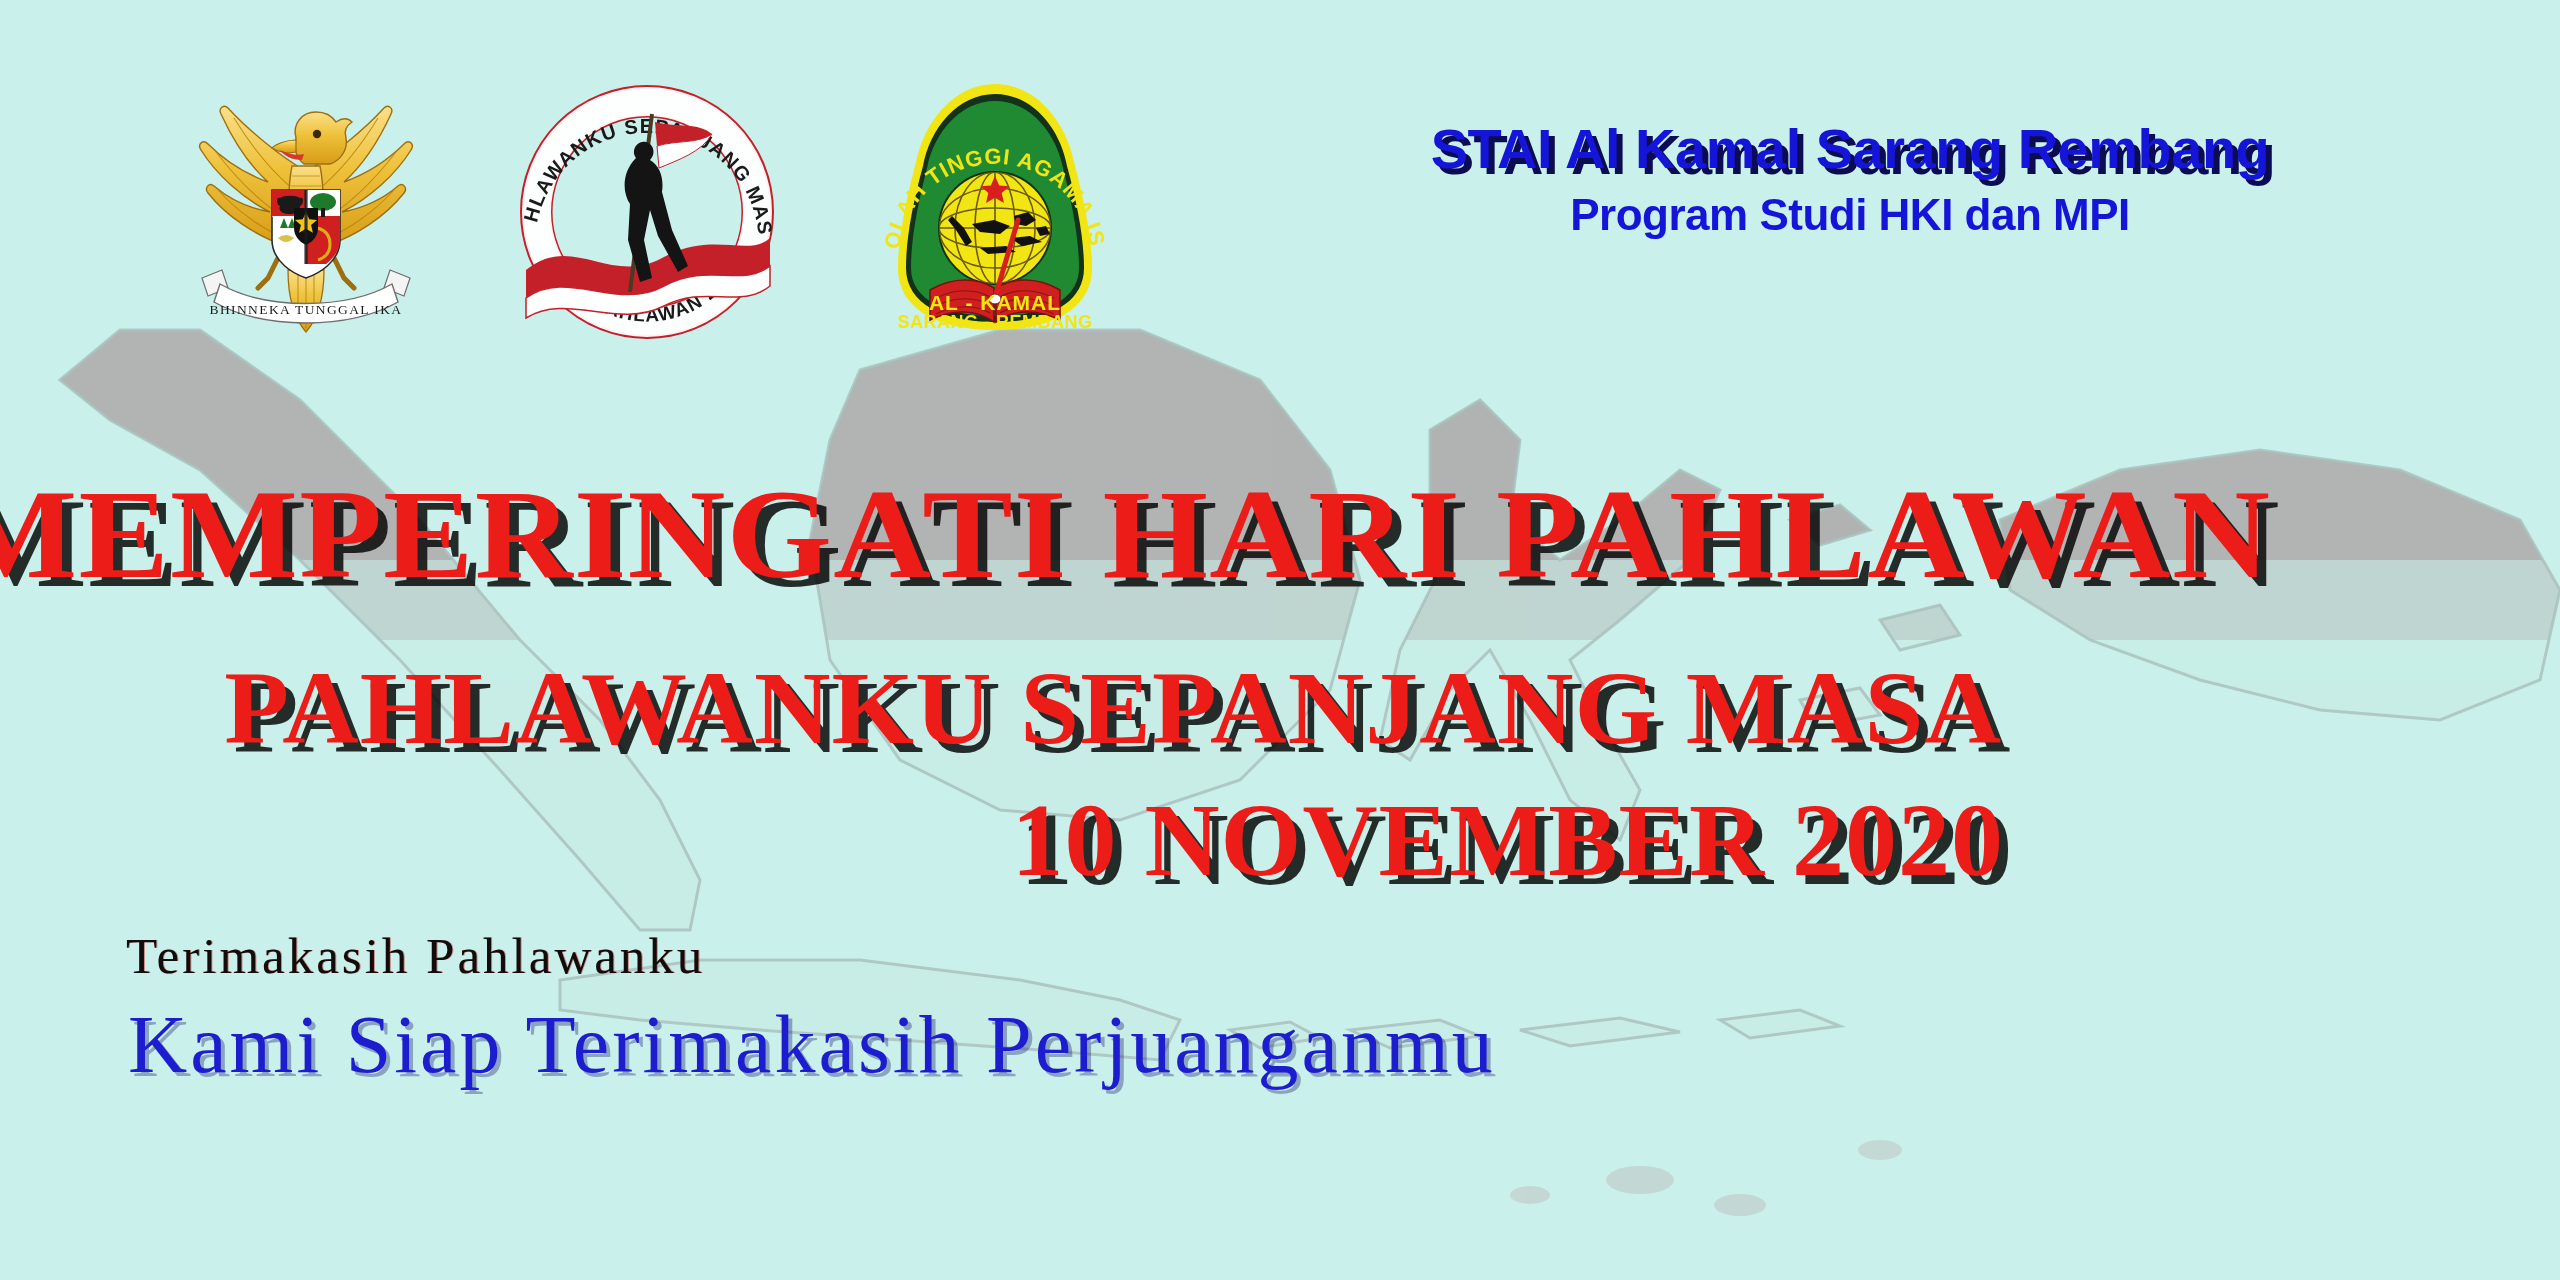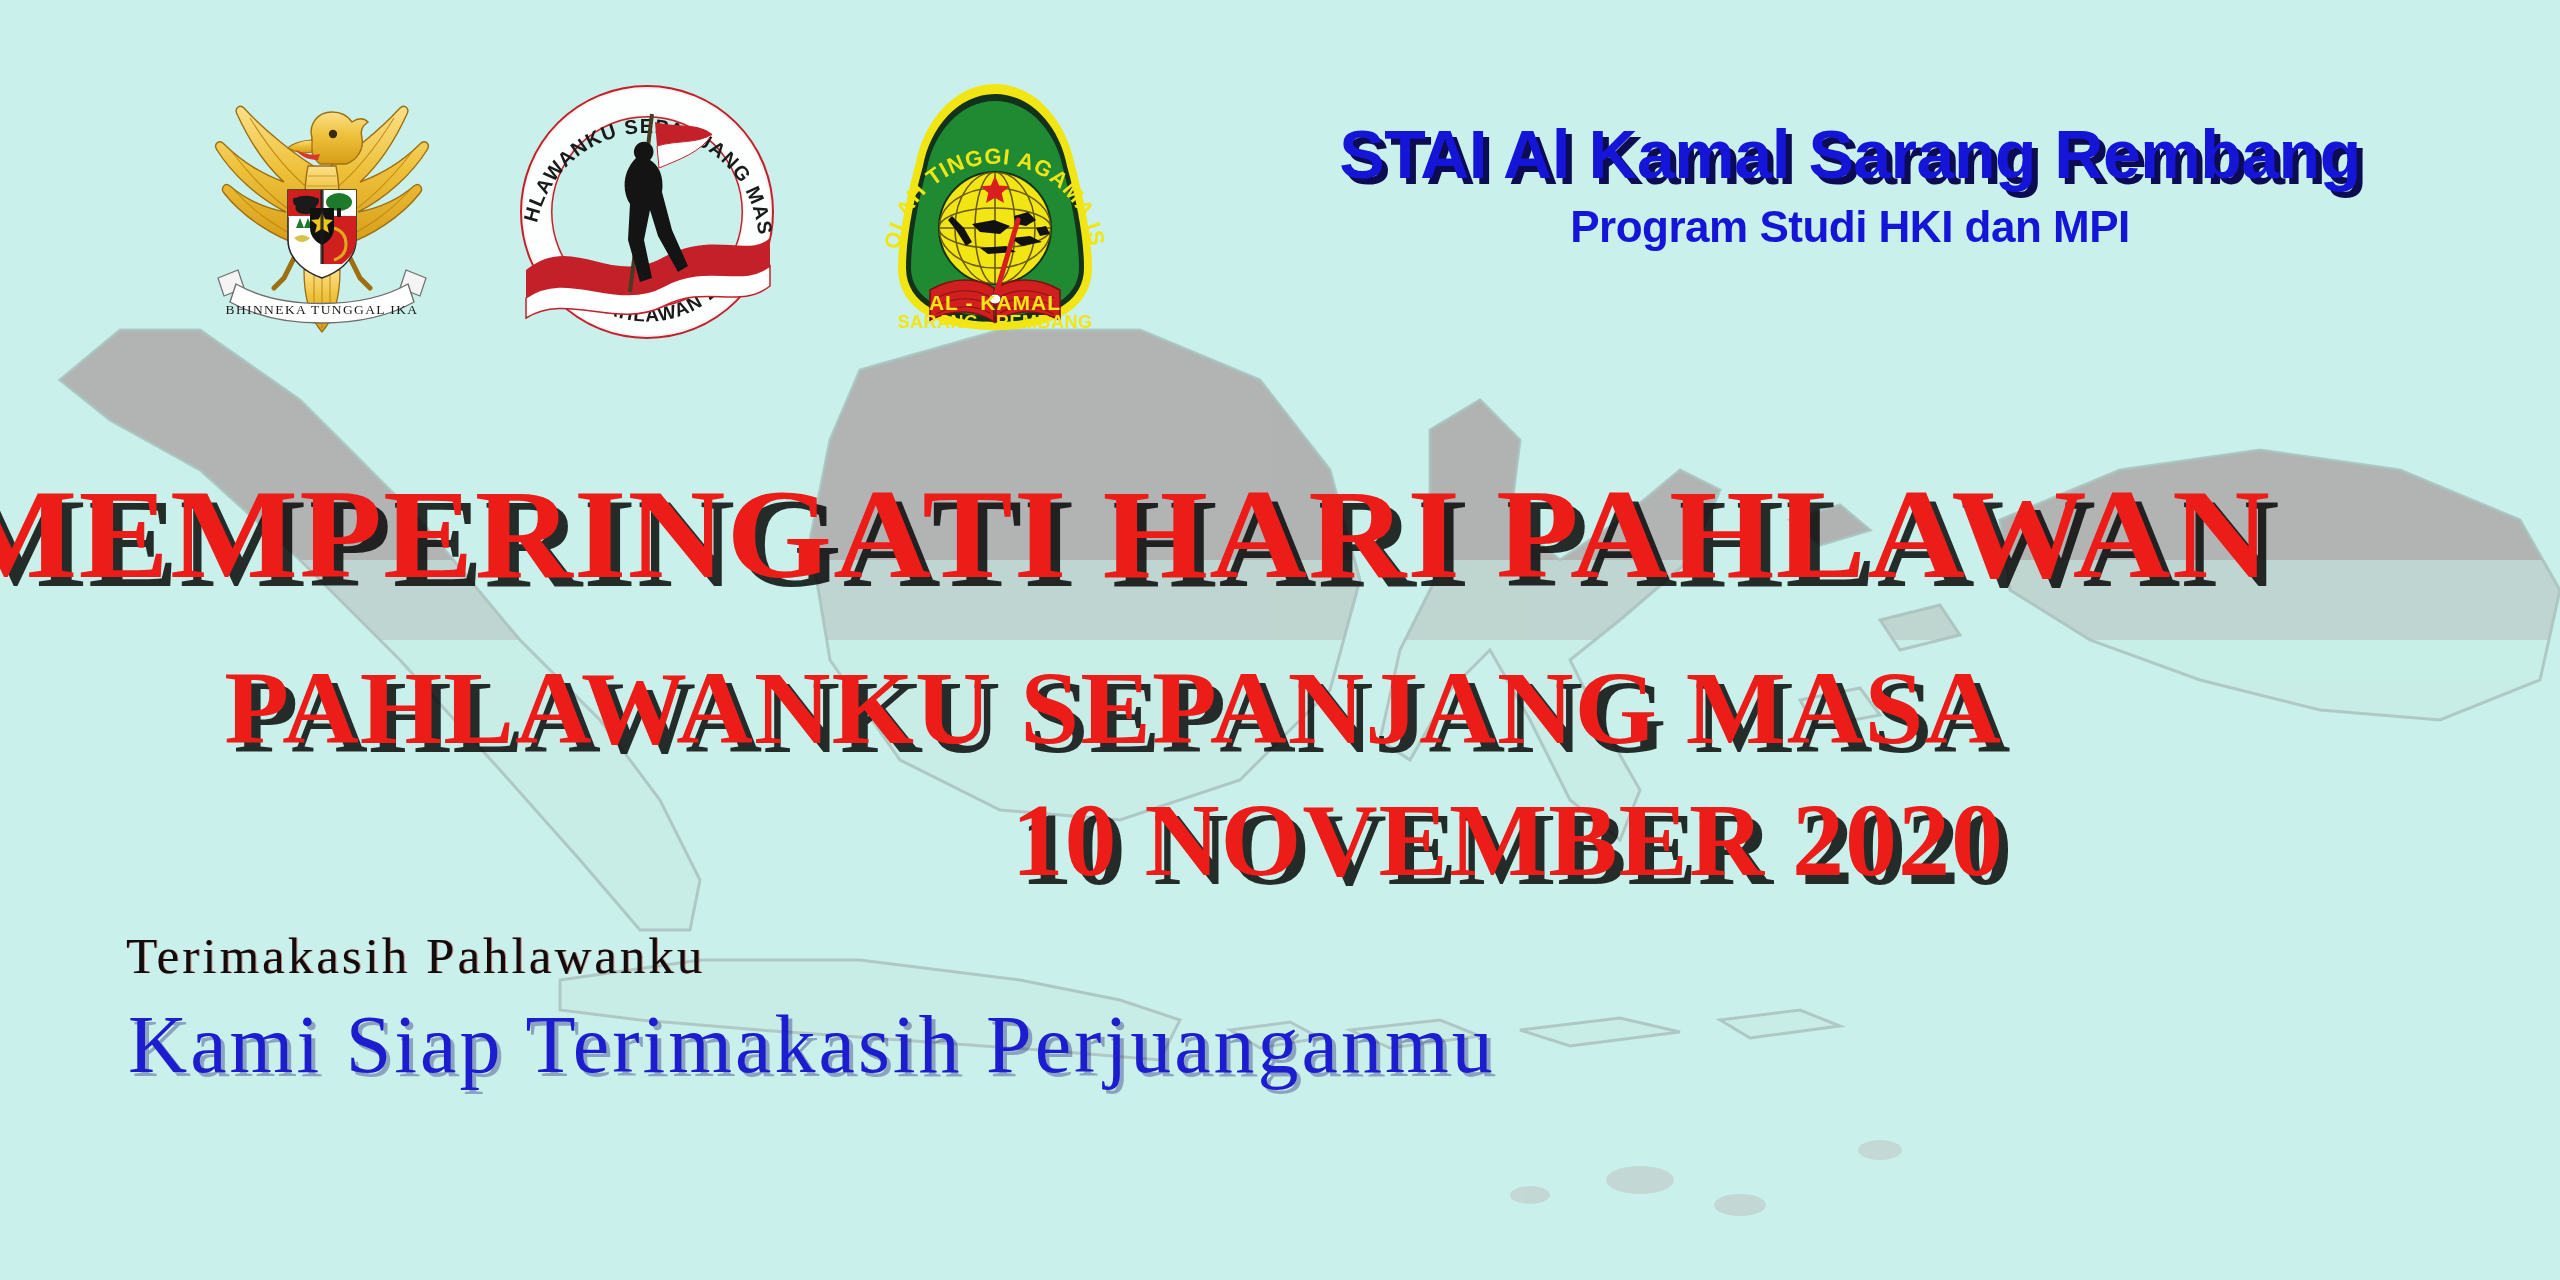--- a/index.html
+++ b/index.html
@@ -18,30 +18,30 @@
     position:absolute;inset:0;width:100%;height:100%;
   }
   #map-layer svg{display:block;width:100%;height:100%;}
 
   
   #header-row{
     position:absolute;left:0;top:0;width:2560px;height:360px;
   }
   .logo{position:absolute;}
 
-  #logo-garuda{left:192px;top:78px;width:260px;height:262px;}
+  #logo-garuda{left:176px;top:78px;width:260px;height:262px;}
   #logo-hari-pahlawan{left:512px;top:80px;width:270px;height:260px;}
   #logo-stai{left:860px;top:78px;width:270px;height:262px;}
 
   #header-text{
     position:absolute;left:1150px;top:120px;width:1400px;
     text-align:center;
   }
   #org-title{
-    font-size:68px;font-weight:bold;line-height:1.02;
+    font-size:56px;font-weight:bold;line-height:1.02;
     color:#1515d8;letter-spacing:-0.5px;
     text-shadow:6px 6px 0 #0c0c52;
     white-space:nowrap;
   }
   #org-subtitle{
     margin-top:16px;
     font-size:44px;font-weight:bold;line-height:1.02;
     color:#1515d8;letter-spacing:-0.5px;
     white-space:nowrap;
   }

